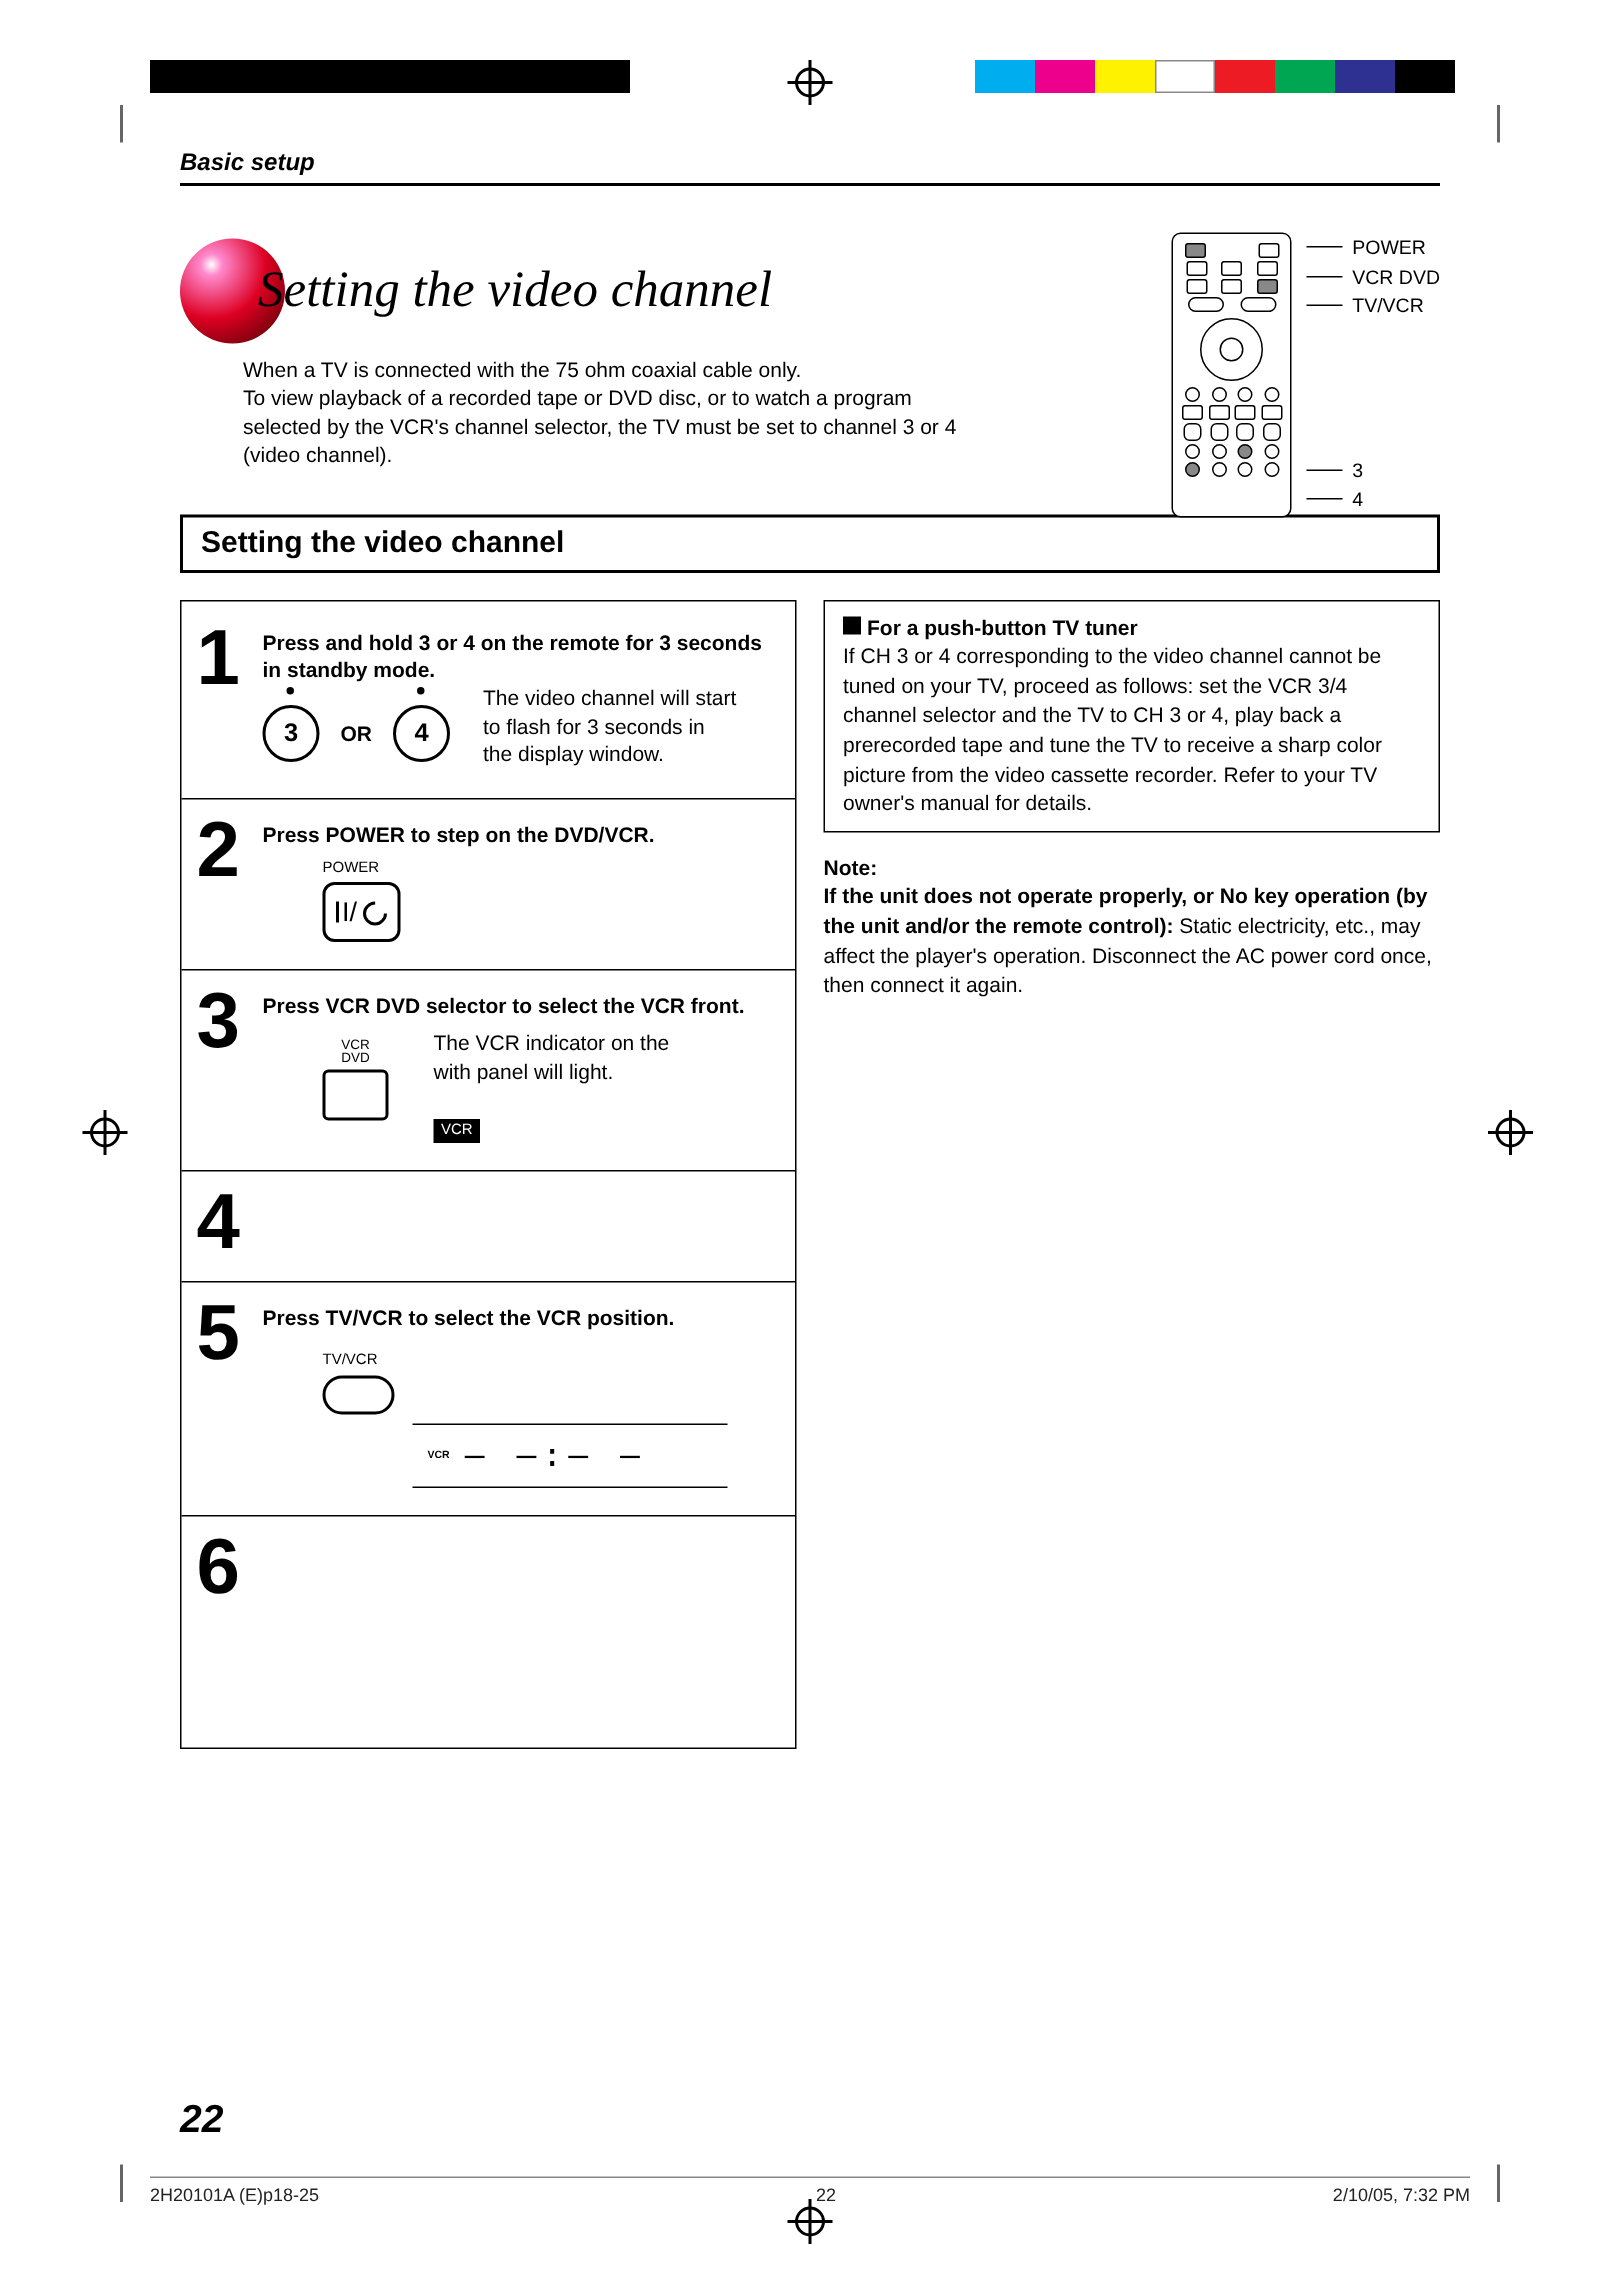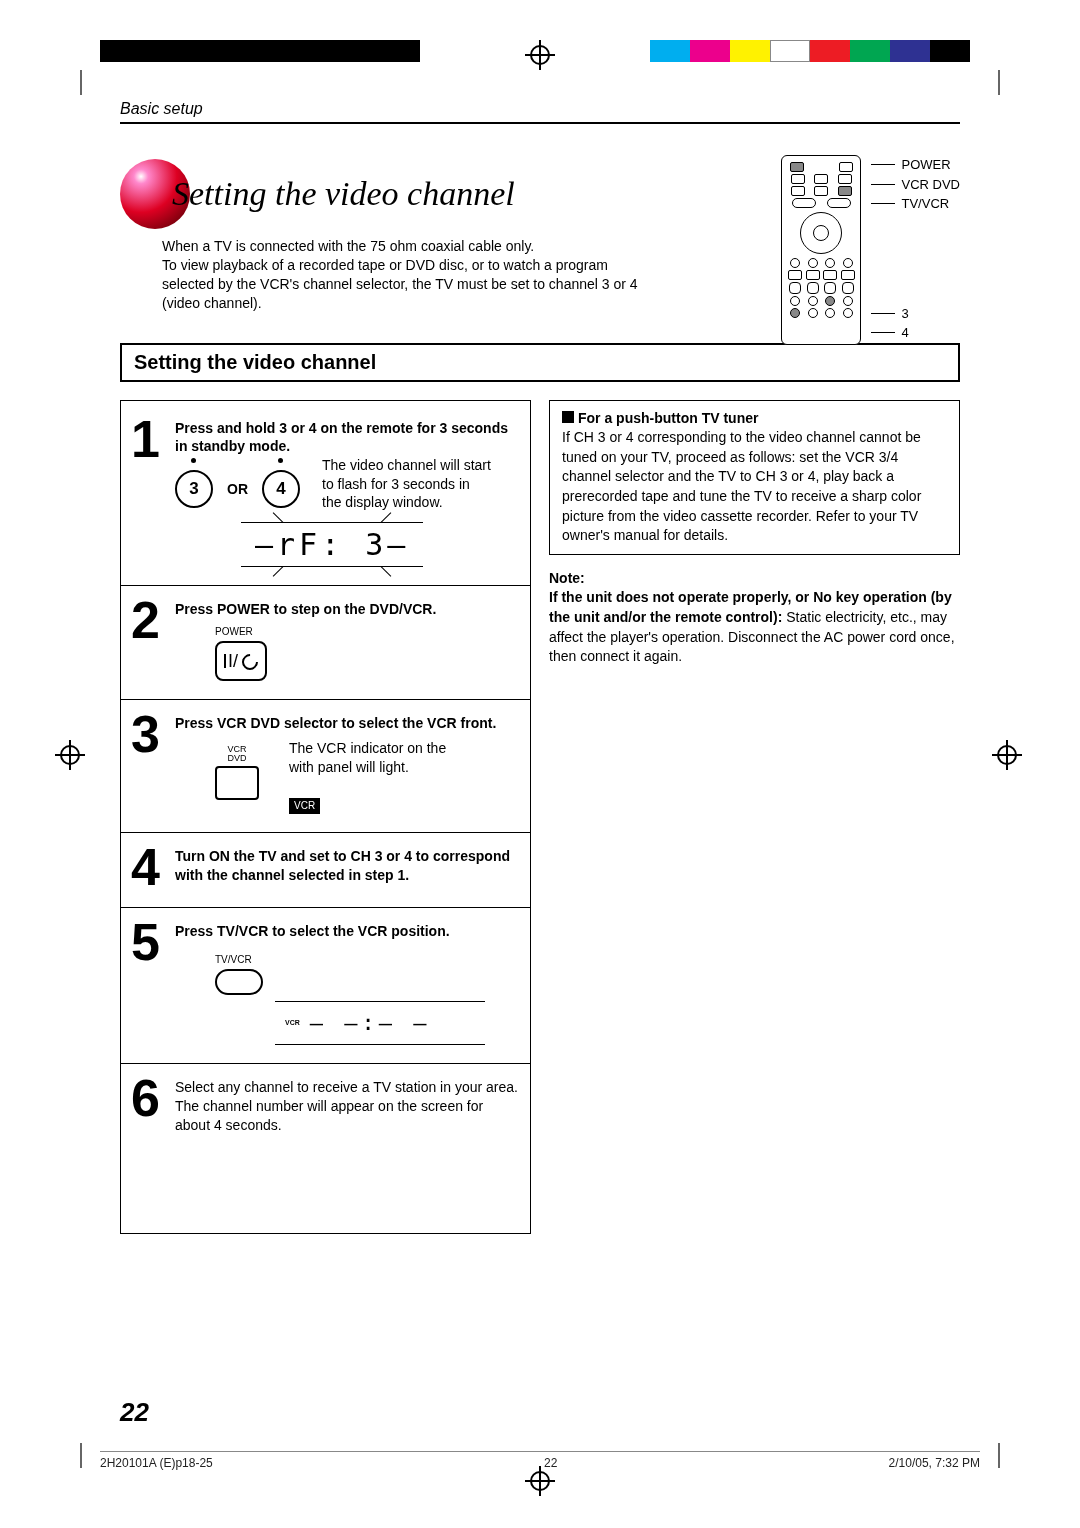--- a/index.html
+++ b/index.html
@@ -57,21 +57,21 @@
   .side-reg.left{ left:55px;} .side-reg.right{ right:58px;}
 
   .content {
     position: absolute;
     top: 100px;
     left: 120px;
     right: 120px;
     bottom: 90px;
   }
   .section-head {
-    font-weight: normal; font-style: italic; font-size: 16px;
+    font-weight: bold; font-style: italic; font-size: 16px;
   }
   .hr-thin { border:0; border-top:2px solid #000; margin:4px 0 12px 0;}
   
   
   .title-row { display:flex; align-items:center; gap:0; margin-top:35px; }
   .sphere {
     width:70px; height:70px; border-radius:50%;
     background: radial-gradient(circle at 30% 25%, #fff 0%, #f8c 10%, #d02 50%, #400 100%);
     margin-right:-18px; z-index:1;
   }
@@ -371,21 +371,20 @@
                 <div class="or-wrap">
                   <div class="or-row" style="margin-left:0">
                     <div class="chbtn">3</div>
                     <div class="or-text">OR</div>
                     <div class="chbtn">4</div>
                   </div>
                   <div class="or-caption">The video channel will start to flash for 3 seconds in the display window.</div>
                 </div>
               </div>
             </div>
-            <div class="seg-display">–rF: 3–<span class="tl"></span><span class="bl"></span></div>
           </div>
           <hr class="sep-line">
 
           <div class="step">
             <div class="step-row">
               <div class="step-num">2</div>
               <div class="step-body">
                 <span class="step-bold">Press POWER to step on the DVD/VCR.</span>
                 <div class="power-btn">
                   <div class="power-label">POWER</div>
@@ -417,23 +416,20 @@
                   </div>
                 </div>
               </div>
             </div>
           </div>
           <hr class="sep-line">
 
           <div class="step">
             <div class="step-row">
               <div class="step-num">4</div>
-              <div class="step-body">
-                <span class="step-bold">Turn ON the TV and set to CH 3 or 4 to correspond with the channel selected in step 1.</span>
-              </div>
             </div>
           </div>
           <hr class="sep-line">
 
           <div class="step">
             <div class="step-row">
               <div class="step-num">5</div>
               <div class="step-body">
                 <span class="step-bold">Press TV/VCR to select the VCR position.</span>
                 <div style="display:flex; gap:30px; align-items:flex-start; margin-top:6px">
@@ -447,23 +443,20 @@
                   <span class="dashes">– –:– –</span>
                 </div>
               </div>
             </div>
           </div>
           <hr class="sep-line">
 
           <div class="step">
             <div class="step-row">
               <div class="step-num">6</div>
-              <div class="step-body">
-                <span>Select any channel to receive a TV station in your area. The channel number will appear on the screen for about 4 seconds.</span>
-              </div>
             </div>
           </div>
 
         </div>
       </div>
 
       <div class="col right-col">
         <div class="tuner-box">
           <b><span class="sq"></span><span>For a push-button TV tuner</span></b><br>
           <span>If CH 3 or 4 corresponding to the video channel cannot be tuned on your TV, proceed as follows: set the VCR 3/4 channel selector and the TV to CH 3 or 4, play back a prerecorded tape and tune the TV to receive a sharp color picture from the video cassette recorder. Refer to your TV owner's manual for details.</span>

